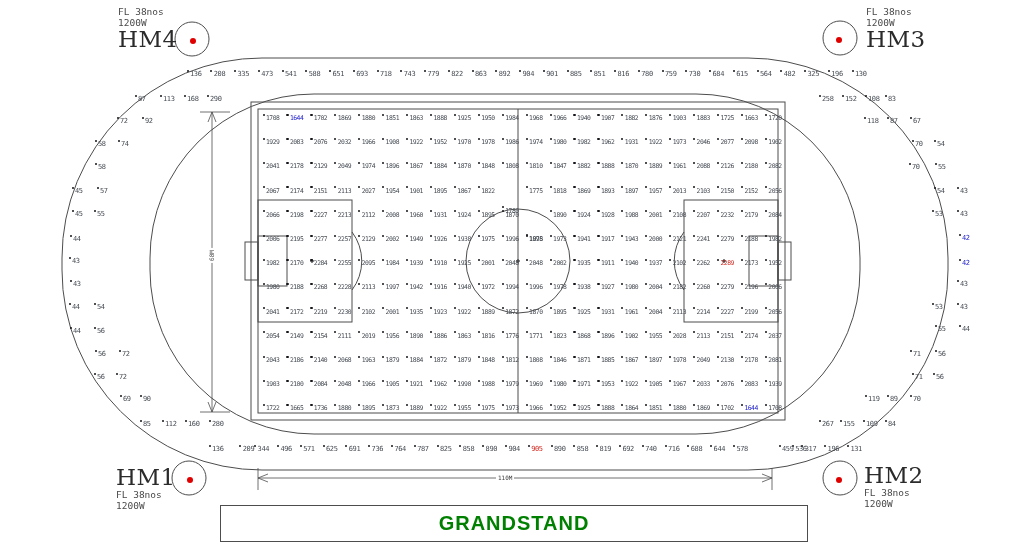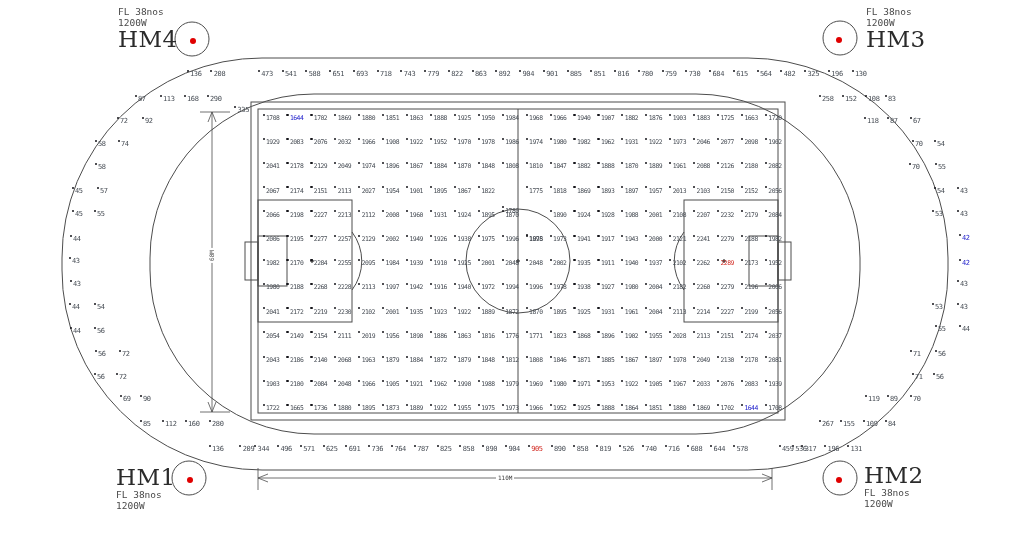--- a/index.html
+++ b/index.html
@@ -388,21 +388,21 @@
       <span class="v grid" style="left: 600.88px; top: 405.4px;">1888</span>
       <span class="v grid" style="left: 624.8px; top: 405.4px;">1864</span>
       <span class="v grid" style="left: 648.72px; top: 405.4px;">1851</span>
       <span class="v grid" style="left: 672.64px; top: 405.4px;">1880</span>
       <span class="v grid" style="left: 696.56px; top: 405.4px;">1869</span>
       <span class="v grid" style="left: 720.48px; top: 405.4px;">1702</span>
       <span class="v grid min" style="left: 744.4px; top: 405.4px;">1644</span>
       <span class="v grid" style="left: 768.32px; top: 405.4px;">1708</span>
       <span class="v" style="left: 190px; top: 71px;">136</span>
       <span class="v" style="left: 213.75px; top: 71px;">208</span>
-      <span class="v" style="left: 237.5px; top: 71px; margin-top: 36px;">335</span>
+      <span class="v" style="left: 237.5px; top: 71px;">335</span>
       <span class="v" style="left: 261.25px; top: 71px;">473</span>
       <span class="v" style="left: 285px; top: 71px;">541</span>
       <span class="v" style="left: 308.75px; top: 71px;">588</span>
       <span class="v" style="left: 332.5px; top: 71px;">651</span>
       <span class="v" style="left: 356.25px; top: 71px;">693</span>
       <span class="v" style="left: 380px; top: 71px;">718</span>
       <span class="v" style="left: 403.75px; top: 71px;">743</span>
       <span class="v" style="left: 427.5px; top: 71px;">779</span>
       <span class="v" style="left: 451.25px; top: 71px;">822</span>
       <span class="v" style="left: 475px; top: 71px;">863</span>
@@ -433,21 +433,21 @@
       <span class="v" style="left: 394.4px; top: 446px;">764</span>
       <span class="v" style="left: 417.2px; top: 446px;">787</span>
       <span class="v" style="left: 440px; top: 446px;">825</span>
       <span class="v" style="left: 462.8px; top: 446px;">858</span>
       <span class="v" style="left: 485.6px; top: 446px;">890</span>
       <span class="v" style="left: 508.4px; top: 446px;">904</span>
       <span class="v max" style="left: 531.2px; top: 446px;">905</span>
       <span class="v" style="left: 554px; top: 446px;">890</span>
       <span class="v" style="left: 576.8px; top: 446px;">858</span>
       <span class="v" style="left: 599.6px; top: 446px;">819</span>
-      <span class="v" style="left: 622.4px; top: 446px;">526</span>
+      <span class="v" style="left: 622.4px; top: 446px;">692</span>
       <span class="v" style="left: 645.2px; top: 446px;">740</span>
       <span class="v" style="left: 668px; top: 446px;">716</span>
       <span class="v" style="left: 690.8px; top: 446px;">688</span>
       <span class="v" style="left: 713.6px; top: 446px;">644</span>
       <span class="v" style="left: 736.4px; top: 446px;">578</span>
       <span class="v" style="left: 759.2px; top: 446px; margin-left: 36px;">536</span>
       <span class="v" style="left: 782px; top: 446px;">459</span>
       <span class="v" style="left: 804.8px; top: 446px;">317</span>
       <span class="v" style="left: 827.6px; top: 446px;">196</span>
       <span class="v" style="left: 850.4px; top: 446px;">131</span>
@@ -509,14 +509,17 @@
       <span class="v" style="left: 962px; top: 326px;">44</span>
       <span class="v" style="left: 913px; top: 351px;">71</span>
       <span class="v" style="left: 938px; top: 351px;">56</span>
       <span class="v" style="left: 915px; top: 374px;">71</span>
       <span class="v" style="left: 936px; top: 374px;">56</span>
       <span class="v" style="left: 868px; top: 396px;">119</span>
       <span class="v" style="left: 890px; top: 396px;">89</span>
       <span class="v" style="left: 913px; top: 396px;">70</span>
     </div>
 
+  <div id="grandstand-box">
+    <span id="grandstand-label">GRANDSTAND</span>
+  </div>
 
 </div>
 
 </body></html>

